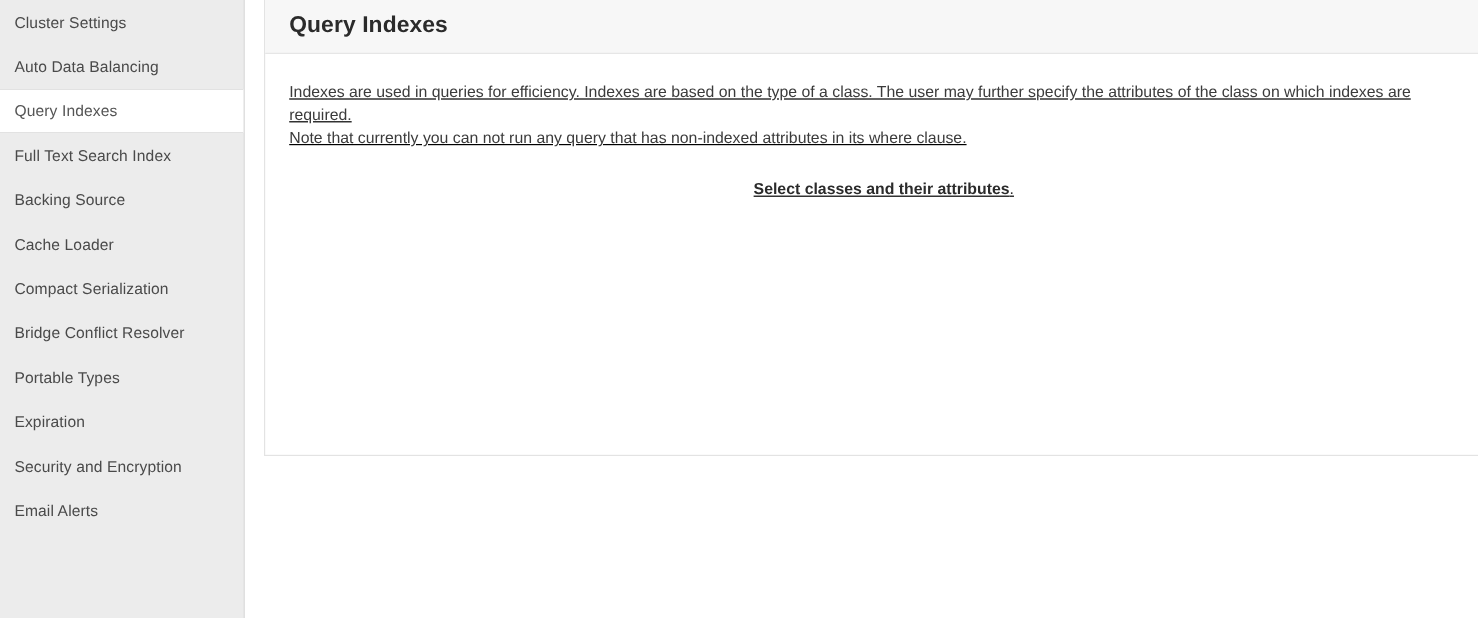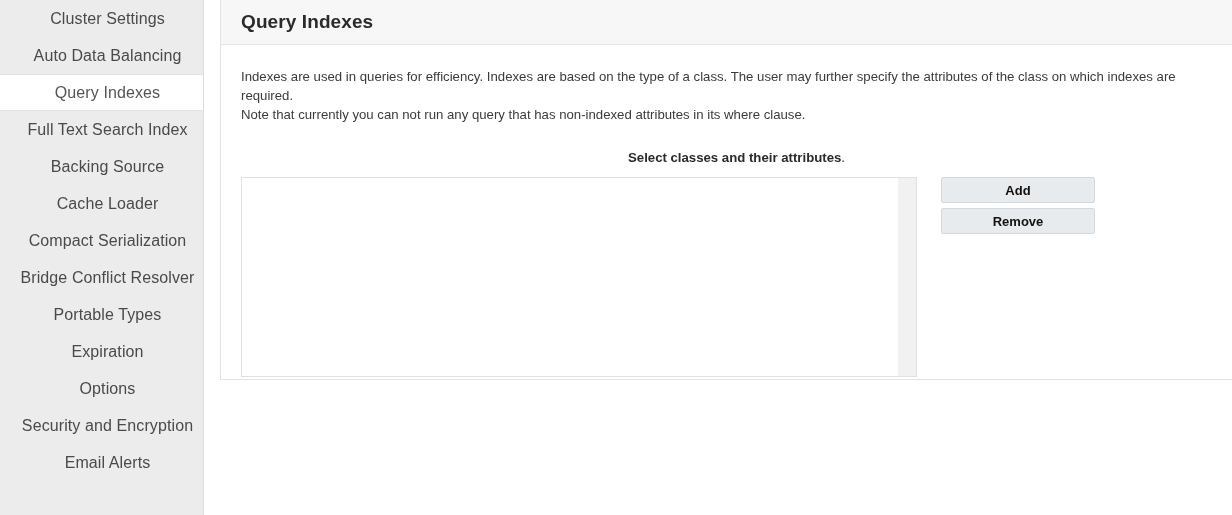--- a/index.html
+++ b/index.html
@@ -28,27 +28,26 @@
     height: 515px;
     background: #ececec;
     border-right: 1px solid #dcdcdc;
     box-sizing: border-box;
     overflow: hidden;
   }
   .nav-item {
     height: 37px;
     line-height: 37px;
     padding-left: 12px;
-    font-size: 16px;
+    font-size: 13px;
     color: #4a4a4a;
     box-sizing: border-box;
     white-space: nowrap;
     cursor: pointer;
     letter-spacing: 0.1px;
-    text-align: center;
   }
   .nav-item.selected {
     background: #ffffff;
     color: #555555;
     border-top: 1px solid #e2e2e2;
     border-bottom: 1px solid #e2e2e2;
     height: 37px;
     line-height: 35px;
   }
 
@@ -75,20 +74,21 @@
   }
   #page-title {
     font-size: 19px;
     font-weight: bold;
     color: #2b2b2b;
     padding-left: 20px;
     letter-spacing: 0.1px;
   }
   #card-body {
     padding: 22px 0 0 20px;
+    text-decoration: underline;
   }
   .description {
     font-size: 13.2px;
     color: #3b3b3b;
     line-height: 19px;
     max-width: 990px;
   }
   .section-label {
     margin-top: 26px;
     font-size: 13.2px;
@@ -187,23 +187,20 @@
     <div class="nav-item">
       <span>Bridge Conflict Resolver</span>
     </div>
     <div class="nav-item">
       <span>Portable Types</span>
     </div>
     <div class="nav-item">
       <span>Expiration</span>
     </div>
     <div class="nav-item">
-      <span>Options</span>
-    </div>
-    <div class="nav-item">
       <span>Security and Encryption</span>
     </div>
     <div class="nav-item">
       <span>Email Alerts</span>
     </div>
   </nav>
 
   <section id="card">
 
     <div id="card-header">
@@ -212,30 +209,17 @@
 
     <div id="card-body">
 
       <div class="description">
         <div>Indexes are used in queries for efficiency. Indexes are based on the type of a class. The user may further specify the attributes of the class on which indexes are required.</div>
         <div>Note that currently you can not run any query that has non-indexed attributes in its where clause.</div>
       </div>
 
       <div class="section-label"><b>Select classes and their attributes</b><span class="dot">.</span></div>
 
-      <div id="selector-row">
-
-        <div id="listbox">
-          <div id="listbox-items"></div>
-          <div id="listbox-scrolltrack"></div>
-        </div>
-
-        <div id="button-col">
-          <button class="btn">Add</button>
-          <button class="btn">Remove</button>
-        </div>
-
-      </div>
 
     </div>
   </section>
 
 </div>
 
 </body></html>

